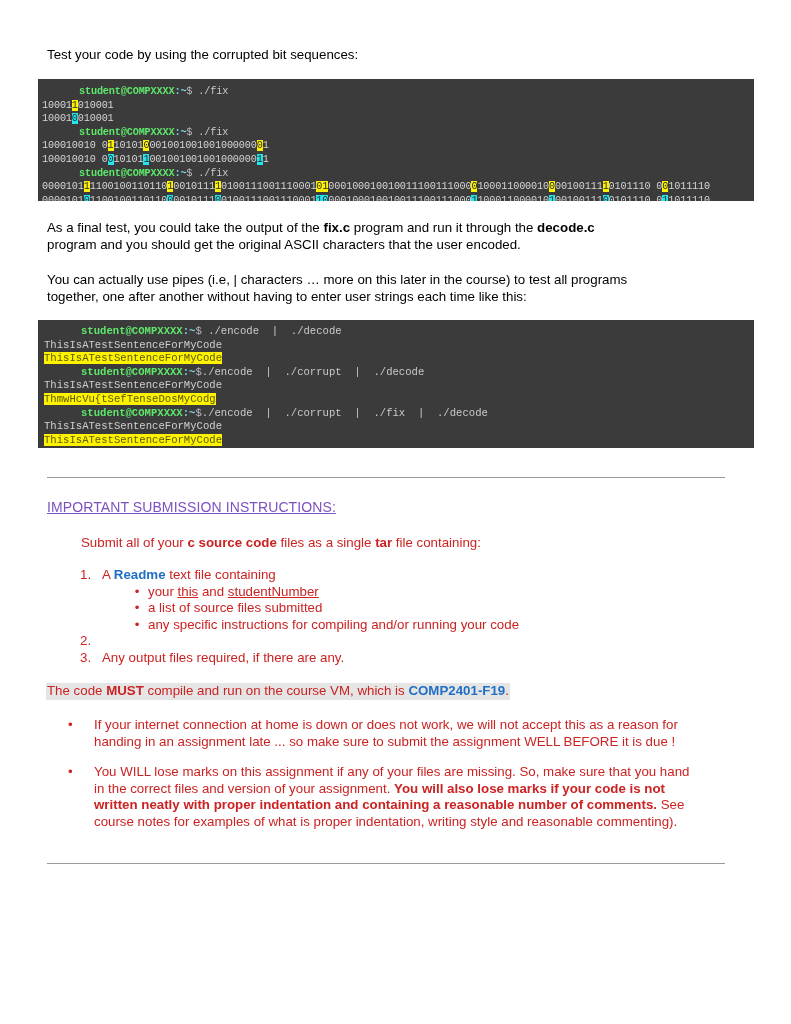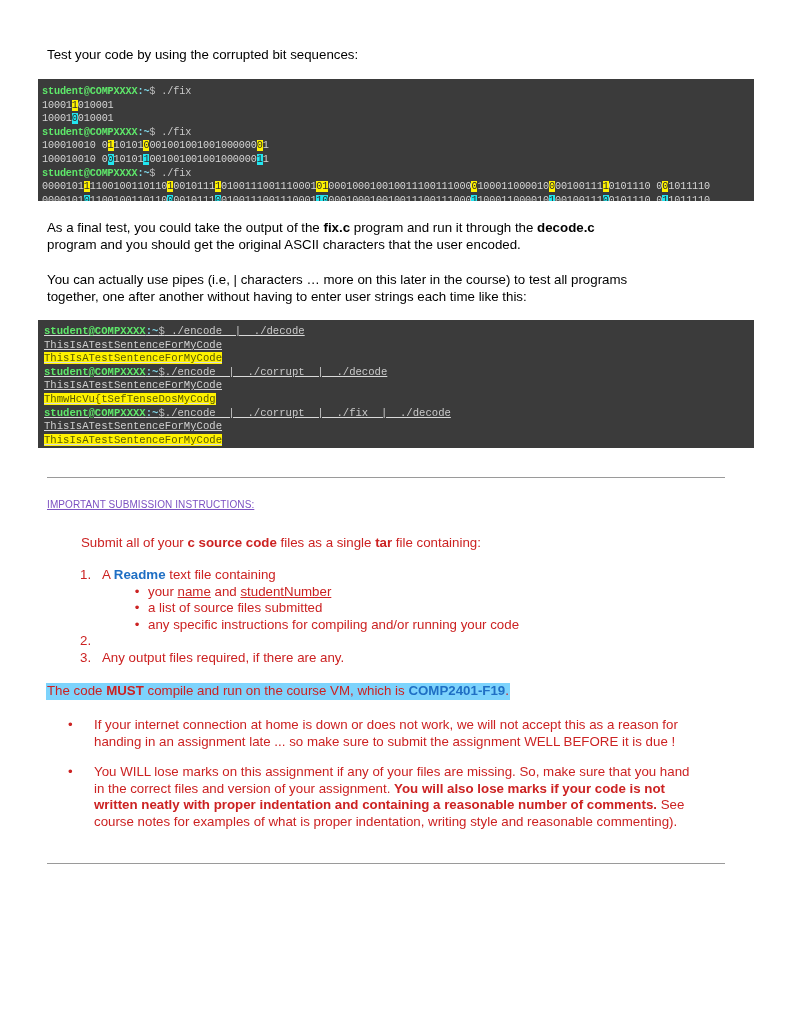--- a/index.html
+++ b/index.html
@@ -42,20 +42,21 @@
   .tline {
     white-space: pre;
     line-height: 13.6px;
     height: 13.6px;
   }
   .t1 .tline { font-size: 10.2px; letter-spacing: -0.15px; }
   .t2 .tline { font-size: 10.6px; }
   .prompt-user {
     color: #5ee86a;
     font-weight: bold;
+    margin-left: 37px;
   }
   .prompt-path {
     color: #7fd6e8;
     font-weight: bold;
   }
   .prompt-dollar { color: #bdbdbd; }
   .cmd { color: #c9c9c9; text-align: right; }
   .bits { color: #d6d6d6; }
   .hl-y { background: #fff200; color: #2b2b2b; }
   .hl-c { background: #22e6f0; color: #2b2b2b; }
@@ -68,21 +69,21 @@
   
   .hrule {
     position: absolute;
     height: 0;
     border-top: 1.4px solid #9a9a9a;
   }
 
   
   .heading-purple {
     position: absolute;
-    font-size: 10px;
+    font-size: 14px;
     color: #7c51c2;
     text-decoration: underline;
     letter-spacing: 0.1px;
   }
   .redpara {
     position: absolute;
     font-size: 13.3px;
     line-height: 16.5px;
     color: #cc2222;
     margin-left: 34px;
@@ -100,21 +101,21 @@
   .numrow { display: flex; }
   .numrow .num { width: 22px; flex: none; }
   .bulrow { display: flex; margin-left: 46px; }
   .bulrow .dot { width: 22px; flex: none; text-align: center; }
 
   .highlight-line {
     position: absolute;
     font-size: 13.3px;
     line-height: 16.5px;
     color: #cc2222;
-    background: #7dd3fc;
+    background: #e5e5e5;
     padding: 0 1px;
   }
   .highlight-line b { font-weight: bold; }
 
   .finalbullets {
     position: absolute;
     font-size: 13.3px;
     line-height: 16.5px;
     color: #cc2222;
   }
@@ -147,21 +148,21 @@
   <div class="para" style="left:47px; top:272px; width:710px;">
     <span>You can actually use pipes (i.e, | characters … more on this later in the course) to test all programs</span><br>
     <span>together, one after another without having to enter user strings each time like this:</span>
   </div>
 
   <div class="para" style="left:47px; top:220px; width:700px;">
     <span>As a final test, you could take the output of the </span><b>fix.c</b><span> program and run it through the </span><b>decode.c</b><br>
     <span>program and you should get the original ASCII characters that the user encoded.</span>
   </div>
 
-  <div class="terminal t2" id="terminal2" style="left:38px; top:320px; width:716px; height:128px; padding:5px 0 0 6px;text-decoration:underline;">
+  <div class="terminal t2" id="terminal2" style="left:38px; top:320px; width:716px; height:128px; padding:5px 0 0 6px;">
       <div class="tline"><span class="prompt-user">student@COMPXXXX</span><span class="prompt-path">:~</span><span class="prompt-dollar">$</span><span class="cmd"> ./encode  |  ./decode</span></div>
       <div class="tline"><span class="out-plain">ThisIsATestSentenceForMyCode</span></div>
       <div class="tline"><span class="out-hl">ThisIsATestSentenceForMyCode</span></div>
       <div class="tline"><span class="prompt-user">student@COMPXXXX</span><span class="prompt-path">:~</span><span class="prompt-dollar">$</span><span class="cmd">./encode  |  ./corrupt  |  ./decode</span></div>
       <div class="tline"><span class="out-plain">ThisIsATestSentenceForMyCode</span></div>
       <div class="tline"><span class="out-hl">ThmwHcVu{tSefTenseDosMyCodg</span></div>
       <div class="tline"><span class="prompt-user">student@COMPXXXX</span><span class="prompt-path">:~</span><span class="prompt-dollar">$</span><span class="cmd">./encode  |  ./corrupt  |  ./fix  |  ./decode</span></div>
       <div class="tline"><span class="out-plain">ThisIsATestSentenceForMyCode</span></div>
       <div class="tline"><span class="out-hl">ThisIsATestSentenceForMyCode</span></div>
       <div class="tline"><span class="prompt-user">student@COMPXXXX</span><span class="prompt-path">:~</span><span class="prompt-dollar">$</span><span class="cmd"></span></div>
@@ -175,21 +176,21 @@
     <span>Submit all of your </span><b>c source code</b><span> files as a single </span><b>tar</b><span> file containing:</span>
   </div>
 
   <div class="numlist" id="numlist" style="left:80px; top:567px; width:660px;">
       <div class="numrow">
         <span class="num">1.</span>
         <span><span>A </span><span class="blue">Readme</span><span> text file containing</span></span>
       </div>
       <div class="bulrow">
         <span class="dot">•</span>
-        <span><span>your </span><span class="uline">name</span><span> and </span><span class="uline">studentNumber</span></span>
+        <span><span>your </span><span class="uline">this</span><span> and </span><span class="uline">studentNumber</span></span>
       </div>
       <div class="bulrow">
         <span class="dot">•</span>
         <span><span>a list of source files submitted</span></span>
       </div>
       <div class="bulrow">
         <span class="dot">•</span>
         <span><span>any specific instructions for compiling and/or running your code</span></span>
       </div>
       <div class="numrow">

